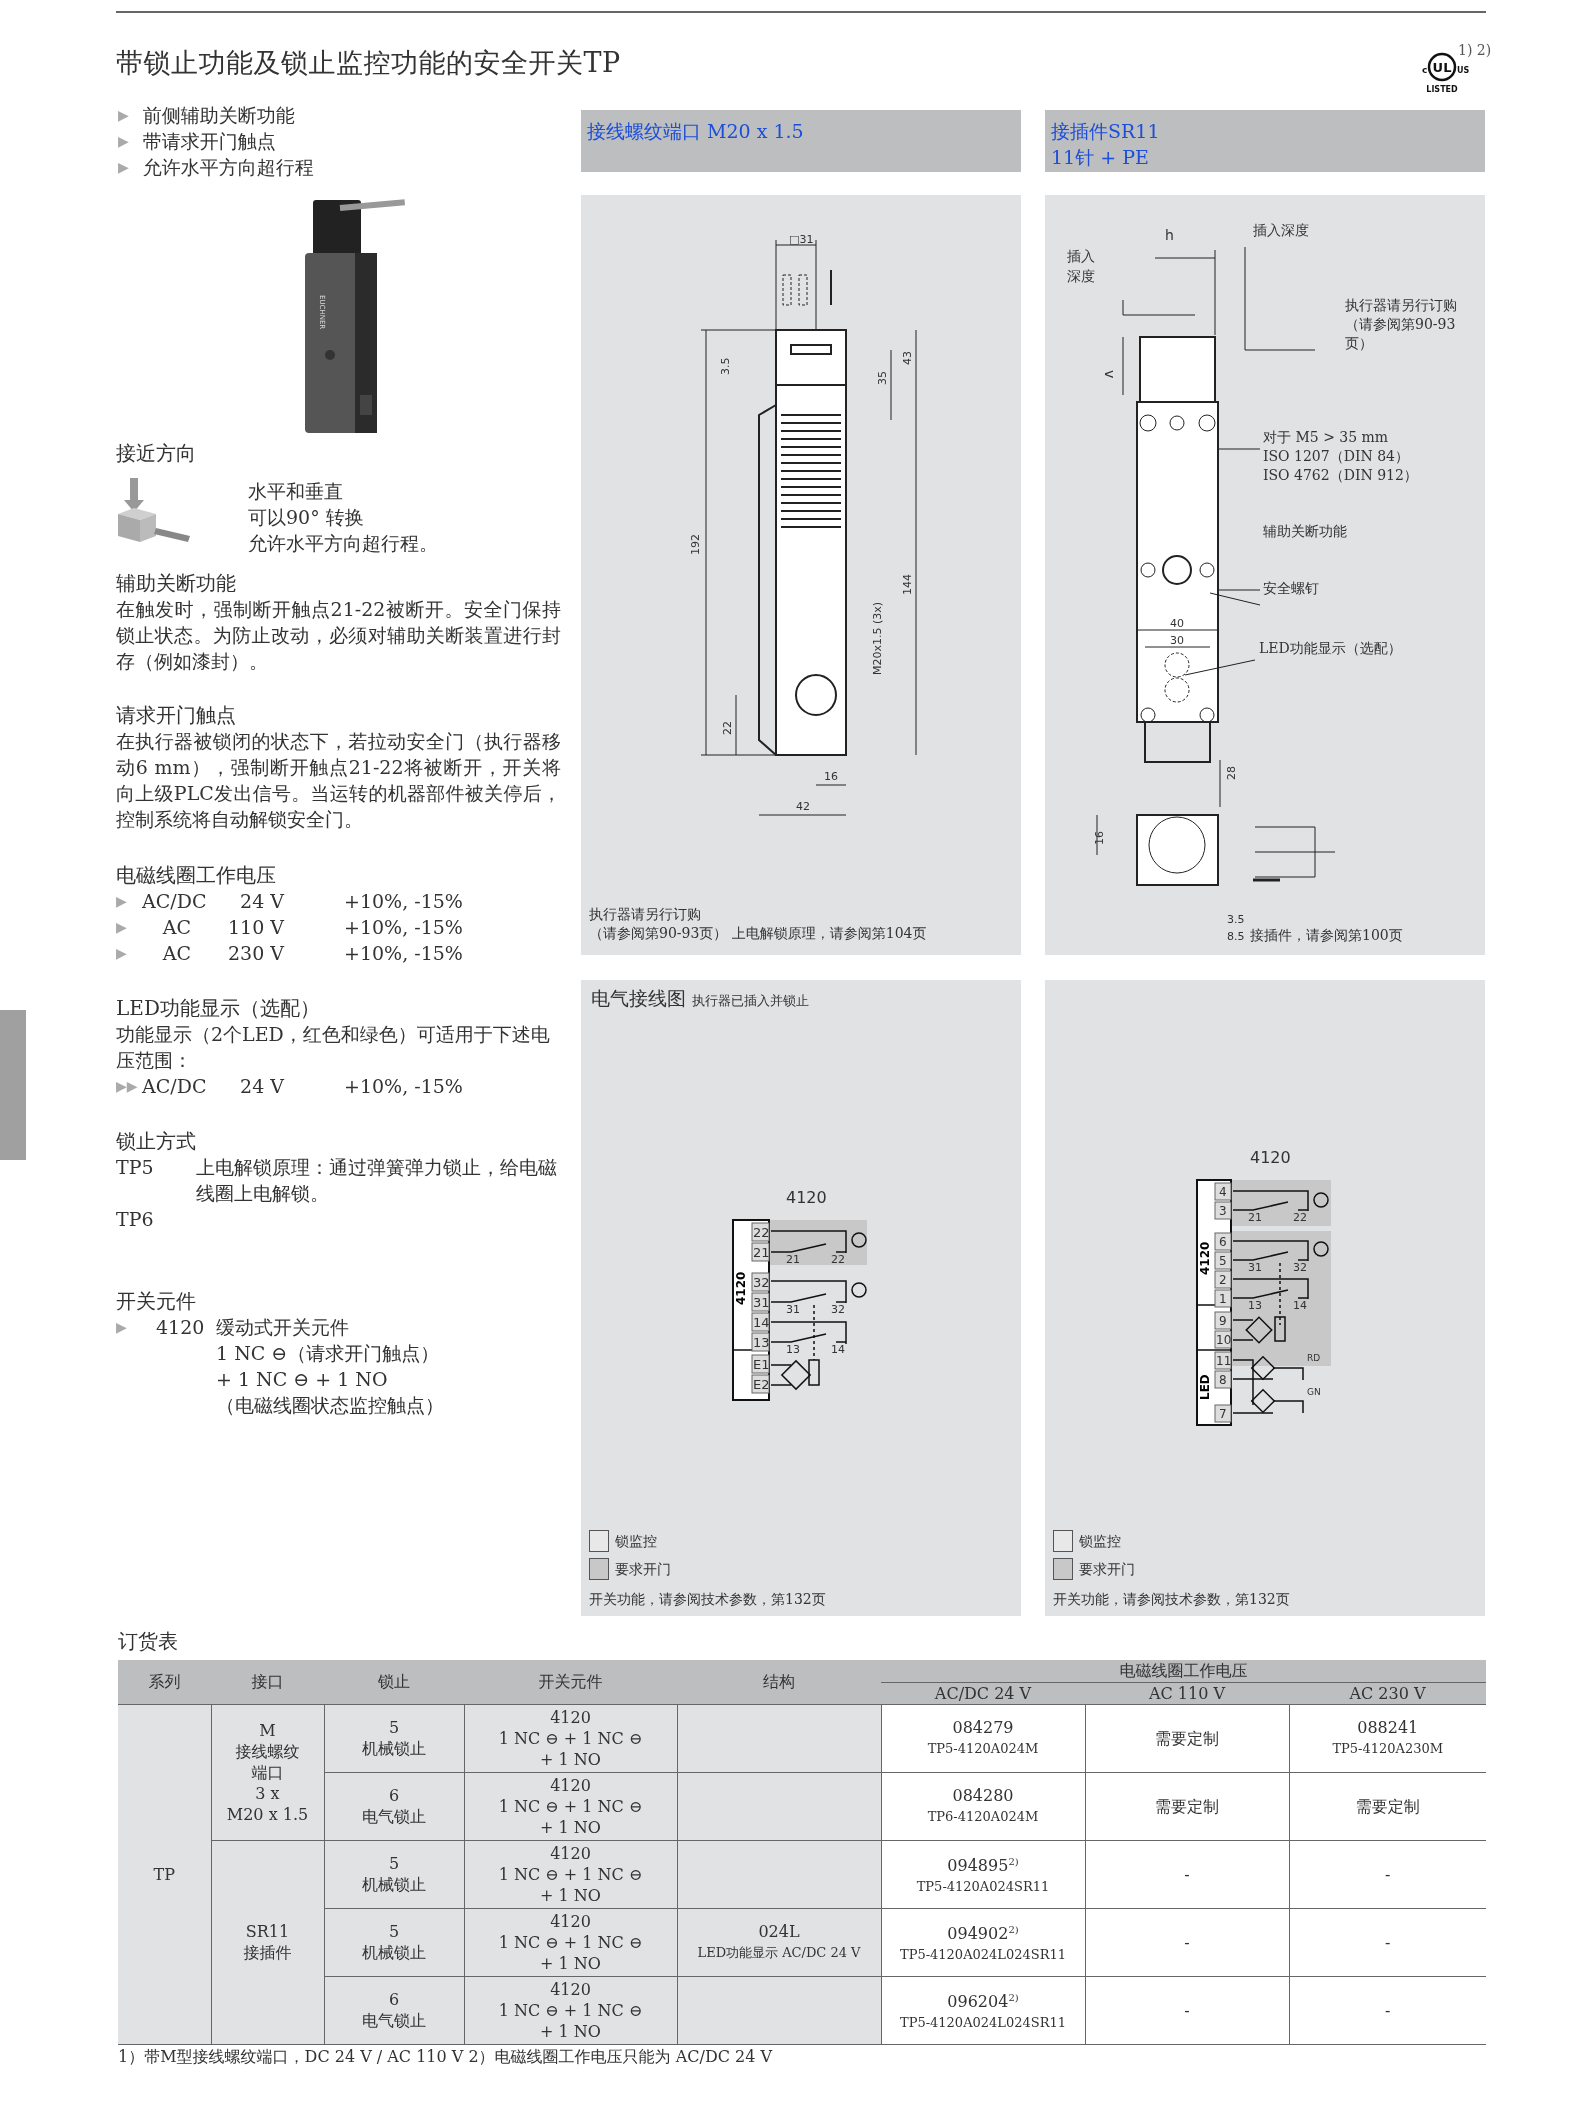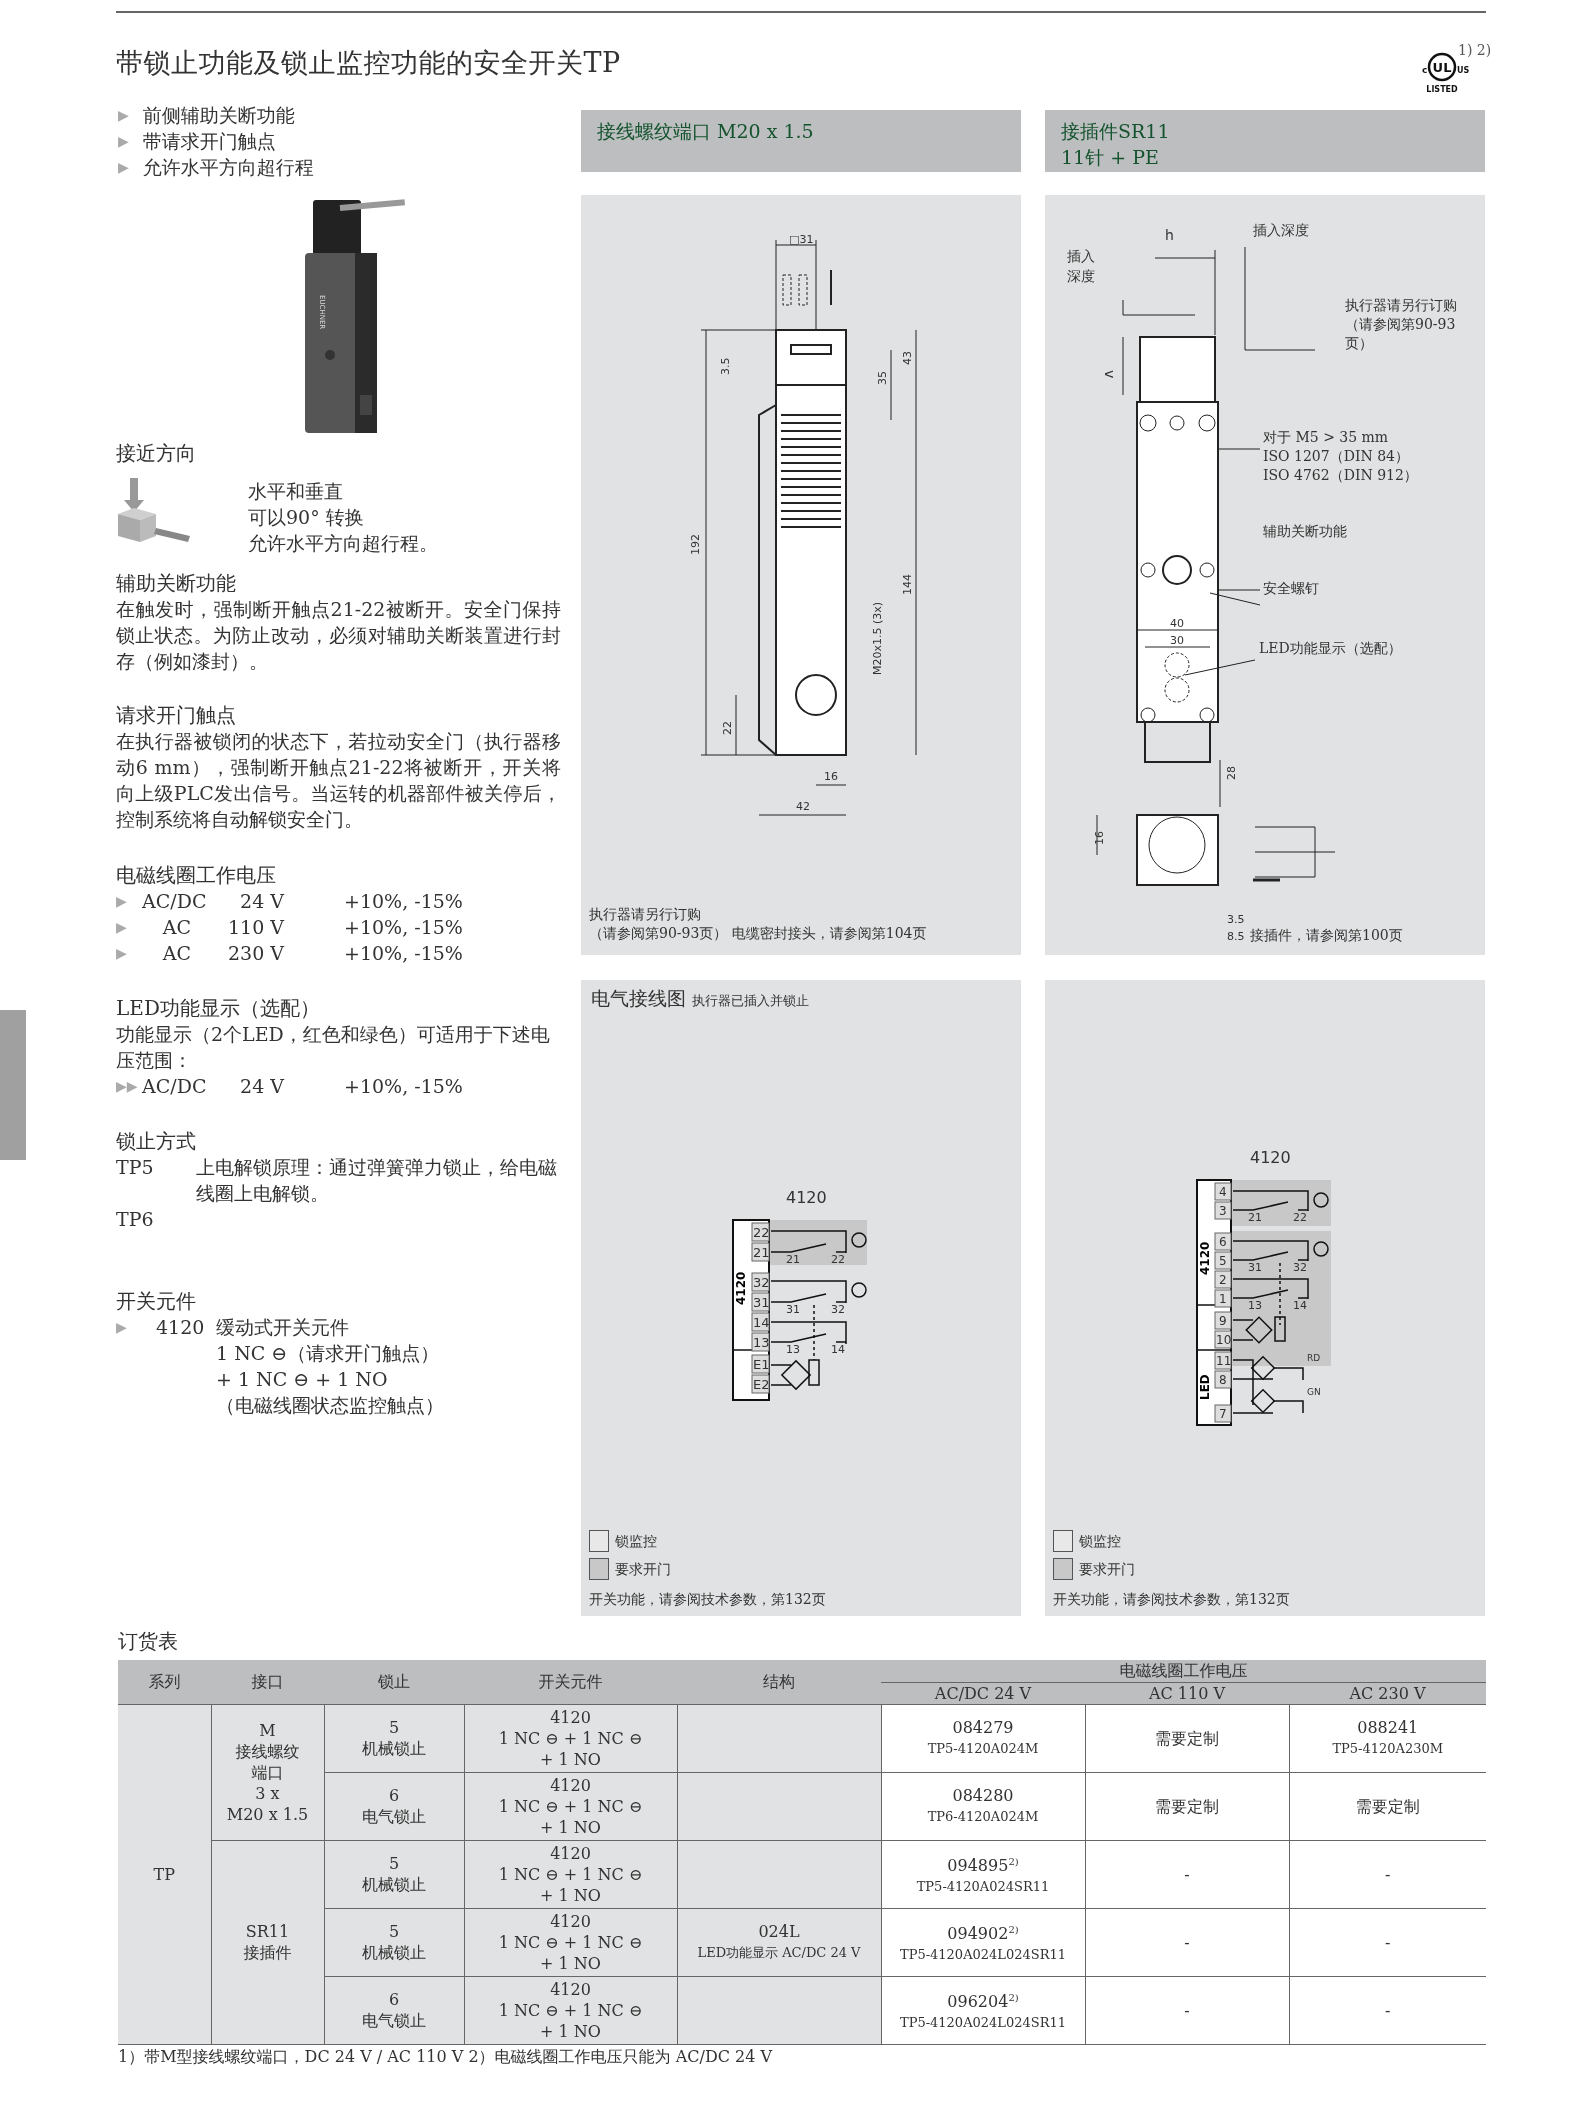--- a/index.html
+++ b/index.html
@@ -11,21 +11,21 @@
 .ul{left:1412px;top:45px}
 .ulnote{left:1458px;top:42px;font-size:14px;color:#555}
 .feat{left:118px;top:102px;font-size:19px;line-height:26px}
 .feat .li{display:flex;gap:14px}
 .tri{color:#aaa;font-size:14px}
 .sidetab{left:0;top:1010px;width:26px;height:150px;background:#a0a0a0}
 .lcol{left:116px;width:445px;font-size:19px;line-height:26px;color:#333}
 .sec-h{font-size:20px}
 .row{display:flex}
 .panel{background:#e1e2e3}
-.hdr{background:#bcbec0;font-size:19px;padding:8px 16px;line-height:26px;color:#14532d}
+.hdr{background:#bcbec0;font-size:19px;padding:8px 6px;line-height:26px;color:#1d4ed8}
 .ptitle{font-size:19px;padding:6px 10px;color:#333}
 .small{font-size:14px;color:#333;line-height:19px}
 table.ot{border-collapse:collapse;font-size:16px;text-align:center;color:#333}
 table.ot td,table.ot th{border:1.5px solid #666;padding:0 4px;font-weight:normal;line-height:21px}
 table.ot thead th{background:#bcbec0;border-left:none;border-right:none;border-top:none}
 .gbg{background:#e1e2e3}
 .sup{font-size:10px;vertical-align:super}
 .code{font-size:13px}
 .wiresvg text{font-family:"DejaVu Sans",sans-serif}
 </style>
@@ -212,21 +212,21 @@
       <text x="230" y="130" transform="rotate(-90 230 130)">43</text>
       <text x="230" y="360" transform="rotate(-90 230 360)">144</text>
       <text x="200" y="440" transform="rotate(-90 200 440)">M20x1.5 (3x)</text>
       <text x="50" y="500" transform="rotate(-90 50 500)">22</text>
       <text x="143" y="545">16</text>
       <text x="115" y="575">42</text>
     </g>
   </svg>
   <div class="abs small" style="left:8px;top:710px">
     <div>执行器请另行订购</div>
-    <div>（请参阅第90-93页） 电缆密封接头，请参阅第104页</div>
+    <div>（请参阅第90-93页） 上电解锁原理，请参阅第104页</div>
   </div>
 </div>
 
 <div class="abs hdr" style="left:1045px;top:110px;width:440px;height:62px">
   <div>接插件SR11</div>
   <div>11针 + PE</div>
 </div>
 <div class="abs panel" style="left:1045px;top:195px;width:440px;height:760px">
   <svg class="abs" style="left:0;top:0" width="440" height="760" viewBox="0 0 440 760">
     <g stroke="#222" fill="none" stroke-width="1">

